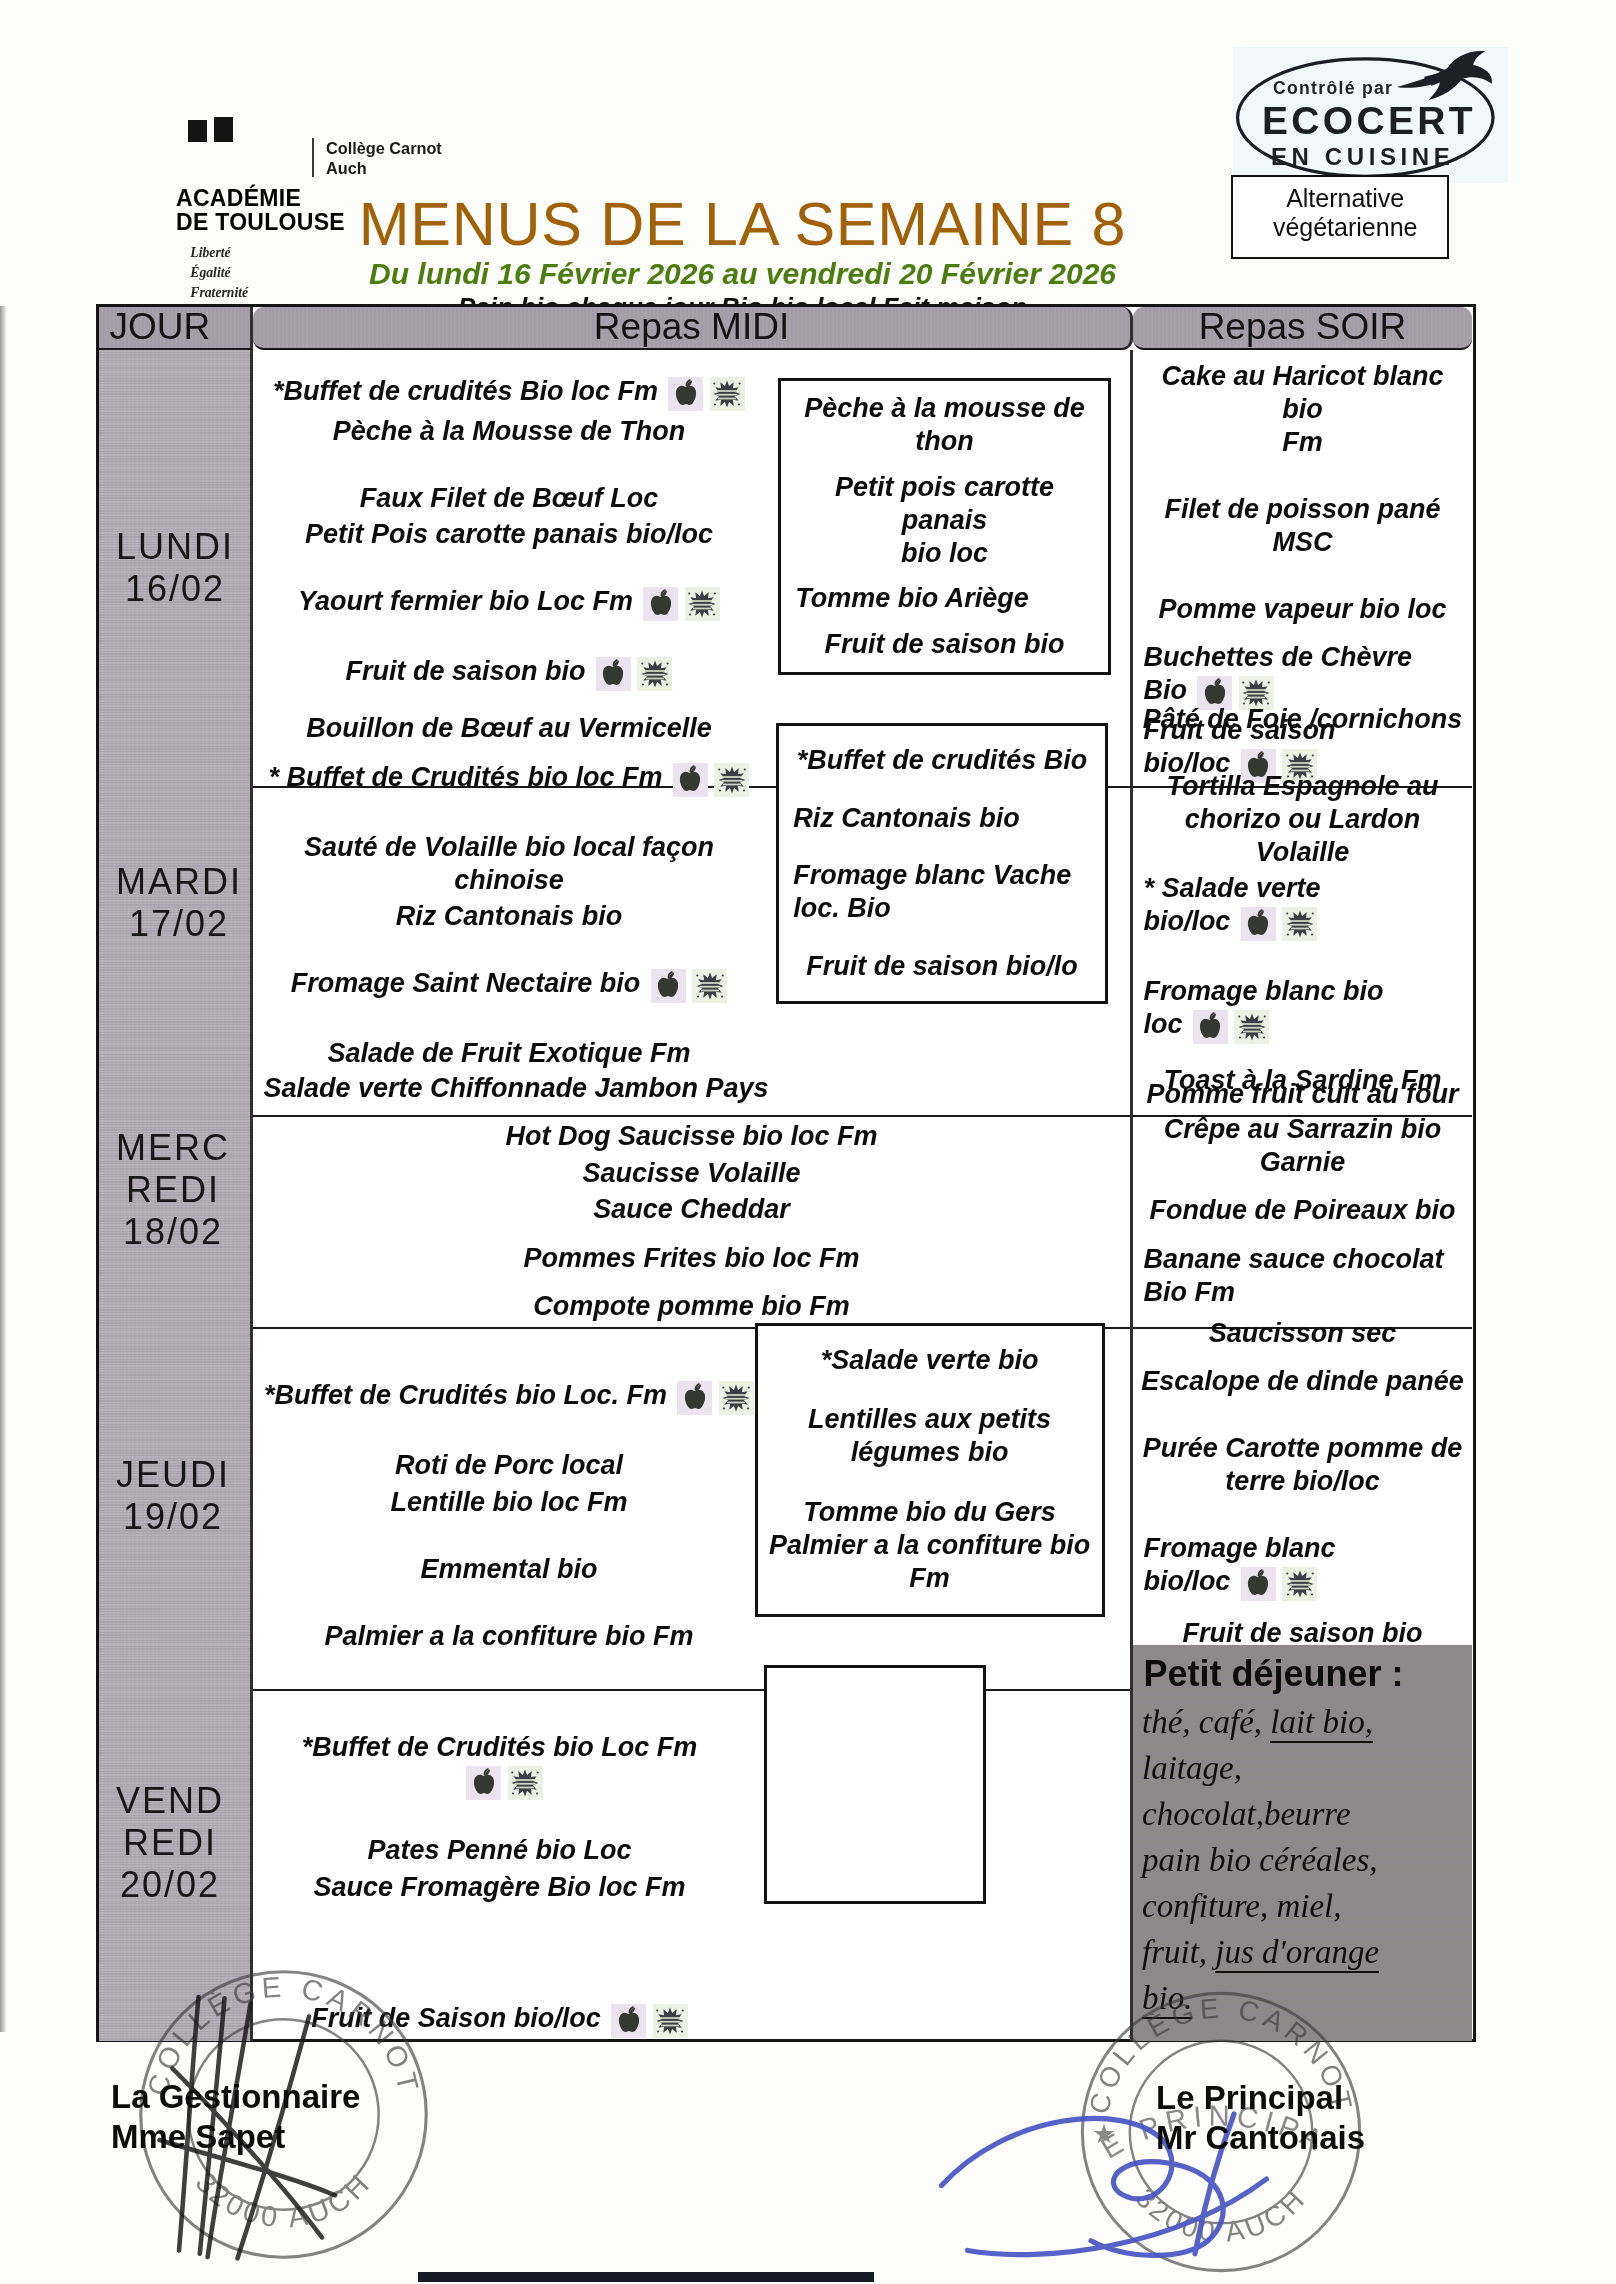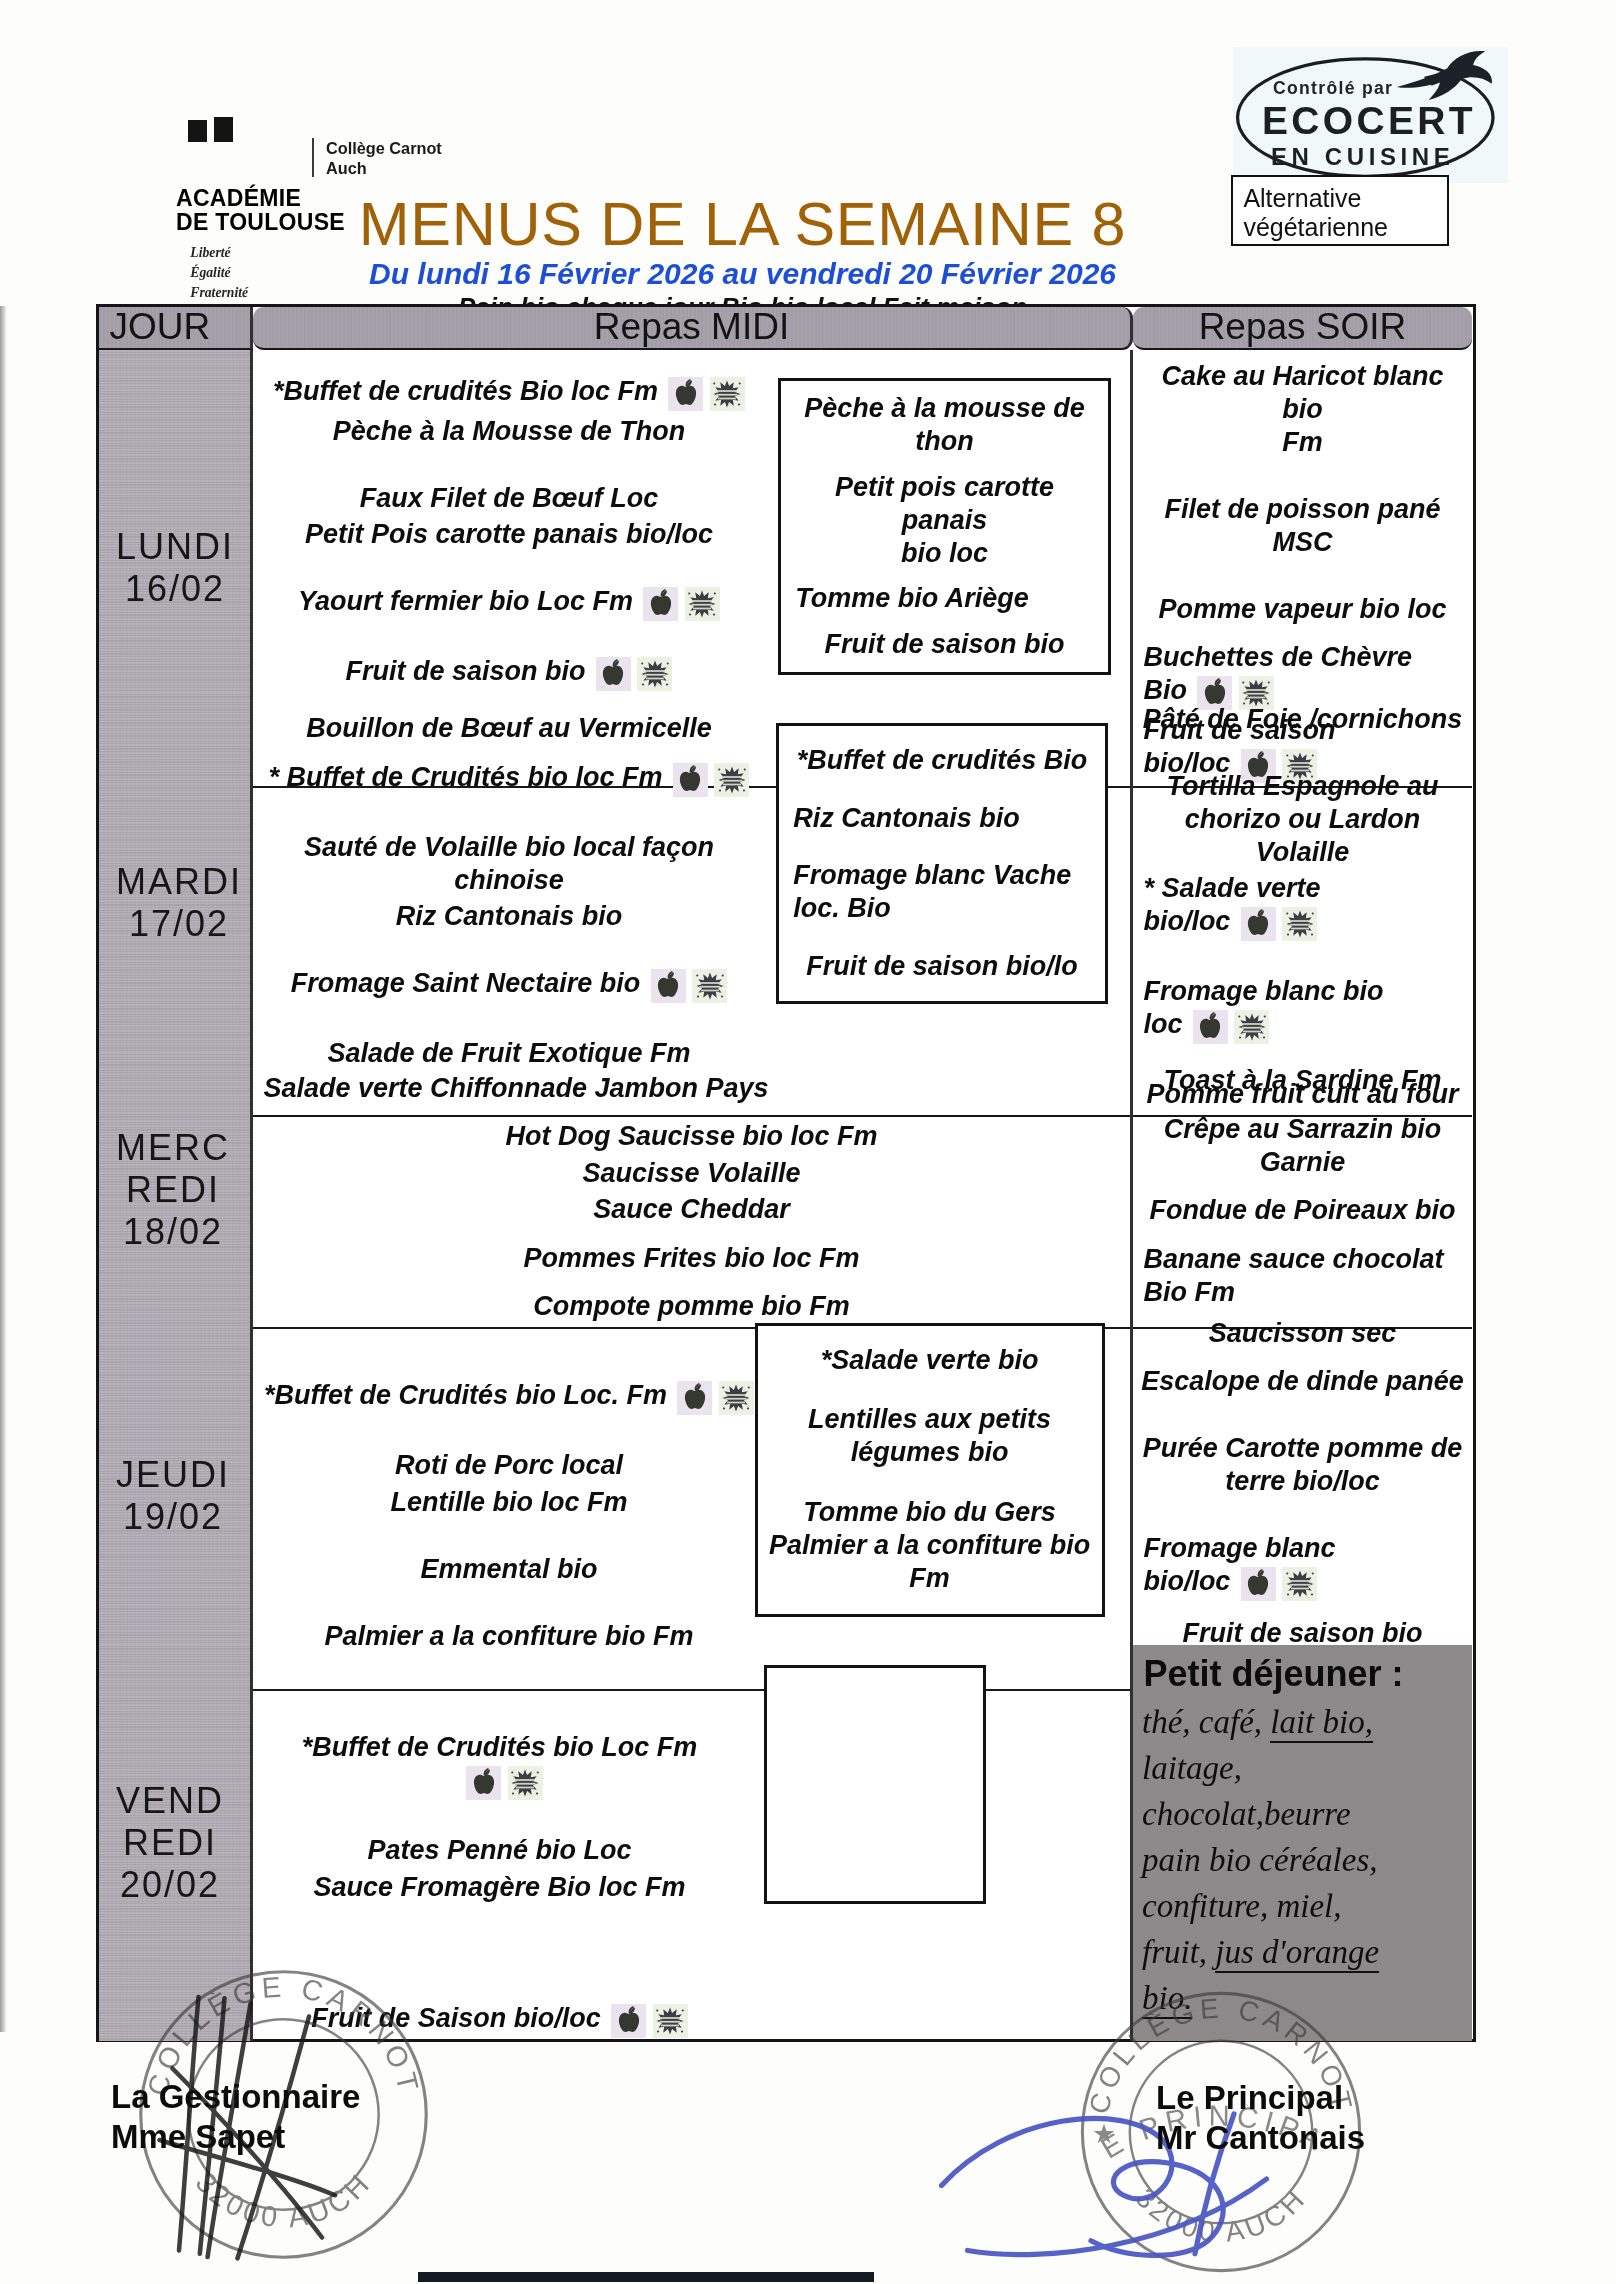--- a/index.html
+++ b/index.html
@@ -25,28 +25,28 @@
   .acad-div { position:absolute; left:312px; top:138px; width:2px; height:39px; background:#3a3a3a; }
   .school { position:absolute; left:326px; top:138px; font-weight:bold; font-size:16.3px; line-height:20px; color:#1a1a1a; }
 
   .ecocert { position:absolute; left:1233px; top:47px; width:275px; height:136px; background:#f1f8fa; }
   .ecocert svg.ellipse { position:absolute; left:0; top:0; }
   .eco-pre  { position:absolute; left:40px; top:31px;  font-size:17.6px; font-weight:bold; letter-spacing:1.3px; color:#20242a; }
   .eco-name { position:absolute; left:29px; top:52px;  font-size:39px; font-weight:bold; letter-spacing:3.3px; color:#1c2025; }
   .eco-sub  { position:absolute; left:38px; top:96px; font-size:24px; font-weight:bold; letter-spacing:4.6px; color:#1c2025; }
   .eco-bird { position:absolute; left:160px; top:1.3px; }
 
-  .veg-box { position:absolute; left:1231px; top:175px; width:218px; height:71px;
+  .veg-box { position:absolute; left:1231px; top:175px; width:218px; height:84px;
              border:2.6px solid #111; background:#fff; padding:6.5px 0 0 10.4px;
-             font-size:25px; line-height:29px; white-space:pre-line; color:#101010; }
+             font-size:25px; line-height:29px; white-space:pre-line; color:#101010;text-align:center; }
 
   .title    { position:absolute; left:39px; top:189px; width:1407px; text-align:center;
               font-size:61px; letter-spacing:0.7px; color:#a16207; }
   .subtitle { position:absolute; left:39px; top:257px; width:1407px; text-align:center;
-              font-size:30px; font-weight:bold; font-style:italic; color:#1d4ed8; }
+              font-size:30px; font-weight:bold; font-style:italic; color:#4d7c0f; }
   .tagline  { position:absolute; left:39px; top:292px; width:1407px; text-align:center;
               font-size:26px; font-weight:bold; font-style:italic; color:#101010; }
 
   
   .menu-table { position:absolute; left:96px; top:304px; width:1380px;
                 border:3.9px solid #151515; background:#fff; }
   .thead, .trow { display:grid; grid-template-columns:154px 880px 339px; }
   .th, .td { border-right:3.9px solid #303030; border-bottom:2.6px solid #181818; position:relative; }
   .th:last-child, .td:last-child { border-right:none; }
   .trow:last-child .td { border-bottom:none; }

